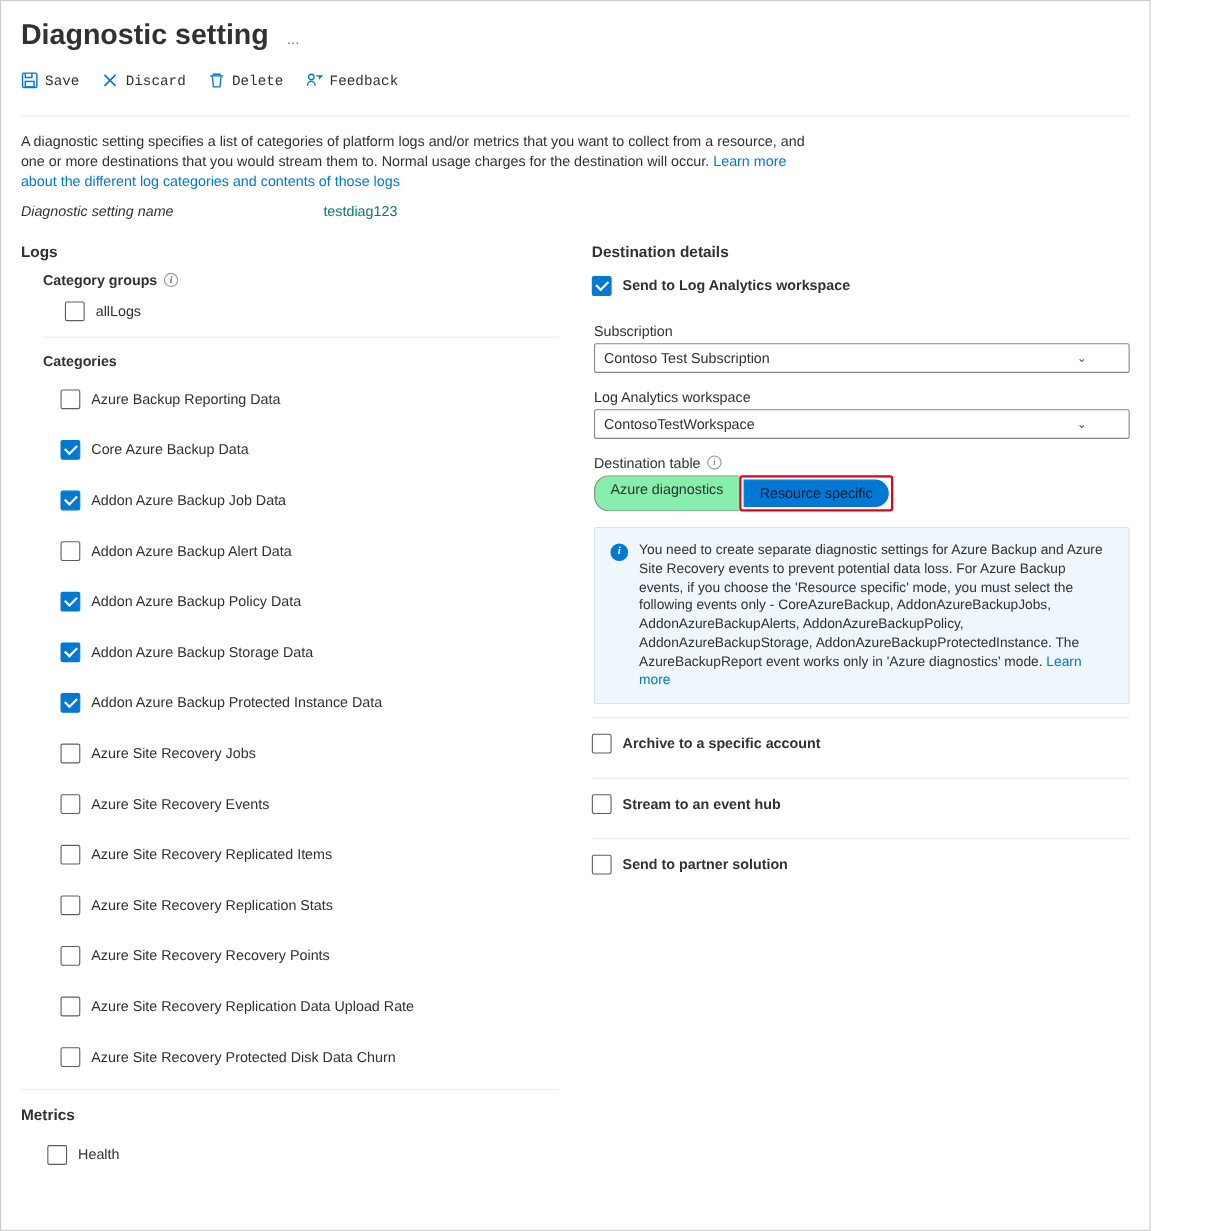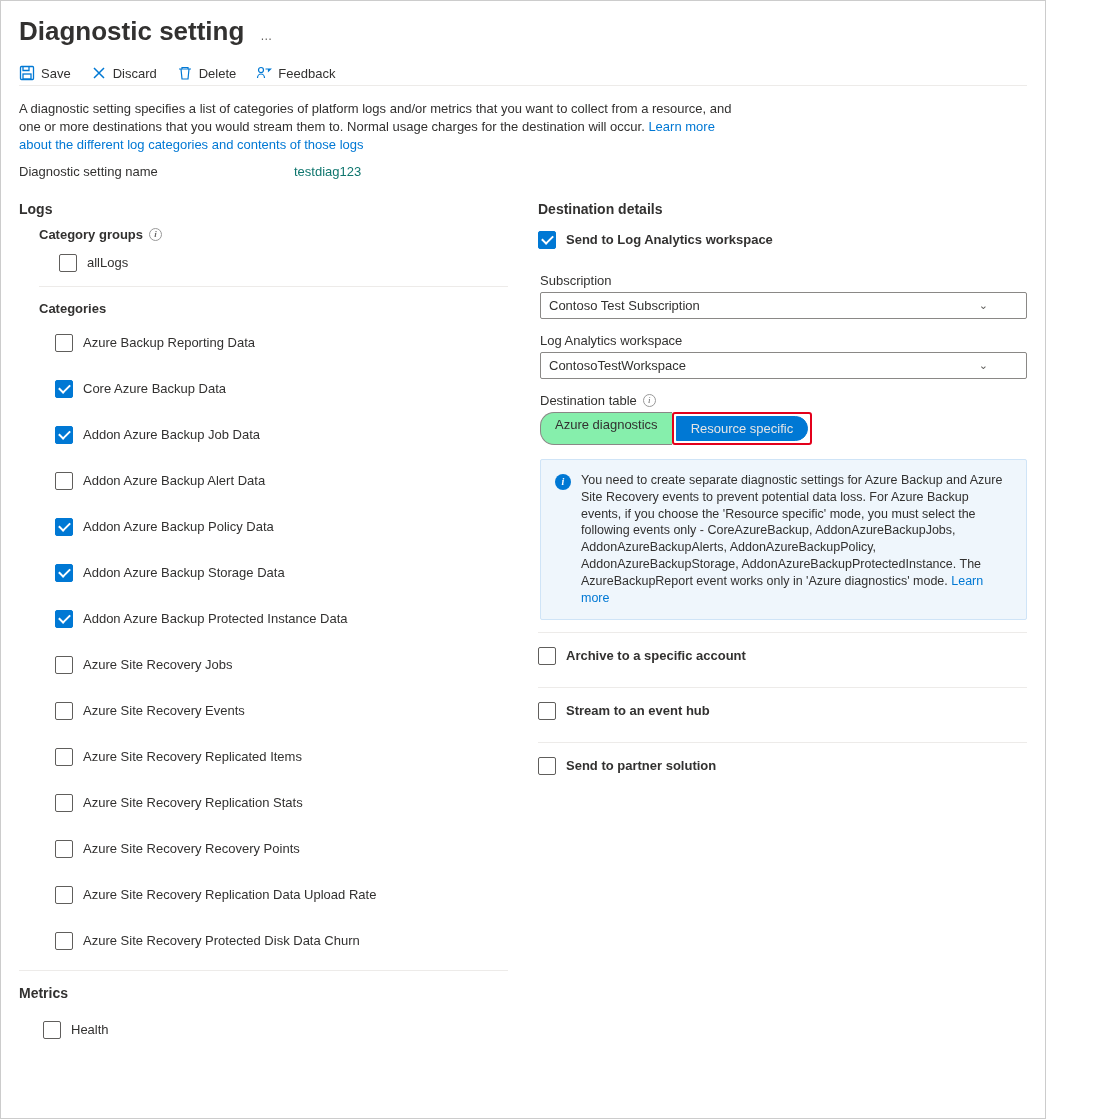--- a/index.html
+++ b/index.html
@@ -1,27 +1,27 @@
 <!DOCTYPE html>
 <html><head>
 <meta charset="utf-8">
 <style>
   * { box-sizing: border-box; }
   html, body { margin: 0; padding: 0; font-family: "Segoe UI", Arial, sans-serif; font-size: 13px; color: #323130; background: #fff; }
   .page { width: 1046px; height: 1119px; border: 1px solid #ccc; padding: 15px 18px 10px 18px; position: relative; overflow: hidden; }
   .title-row { display: flex; align-items: baseline; gap: 16px; }
   .page-title { font-size: 26px; font-weight: 600; margin: 0; }
   .ellipsis { color: #605e5c; font-size: 12px; letter-spacing: 1px; }
-  .toolbar { display: flex; align-items: center; gap: 20px; padding: 18px 0 4px 0; border-bottom: 1px solid #edebe9; font-size: 13px; color: #323130; }
+  .toolbar { display: flex; align-items: center; gap: 20px; padding: 18px 0 24px 0; border-bottom: 1px solid #edebe9; font-size: 13px; color: #323130; font-family: Liberation Mono, monospace; }
   .tb-btn { display: inline-flex; align-items: center; gap: 6px; cursor: pointer; }
   .tb-btn svg { width: 16px; height: 16px; }
   .desc { margin: 14px 0 6px 0; max-width: 720px; line-height: 1.38; }
   .link { color: #0078d4; text-decoration: none; cursor: pointer; }
   .field-row { display: flex; align-items: center; margin-top: 10px; }
-  .field-label { width: 275px; }
+  .field-label { width: 275px; font-style: italic; }
   .field-value { color: #0f766e; }
   .columns { display: flex; margin-top: 16px; gap: 30px; }
   .col { flex: 1; min-width: 0; }
   .section-head { font-weight: 600; font-size: 14px; margin: 6px 0 10px 0; }
   .sub-head { font-size: 13px; margin: 6px 0 4px 0; display: flex; align-items: center; gap: 6px; }
   .sub-head.light { color: #323130; font-weight: 700; }
   .section-rule { border: none; border-top: 1px solid #edebe9; margin: 6px 0 10px 0; }
   .info-icon { width: 13px; height: 13px; border: 1px solid #999; border-radius: 50%; display: inline-flex; align-items: center; justify-content: center; font-size: 9px; color: #666; font-family: Georgia, serif; font-style: italic; }
   .checkbox-row { display: flex; align-items: center; gap: 10px; margin: 0 0 0 24px; padding: 8px 0; }
   .cblist .checkbox-row { margin-left: 36px; padding: 14px 0; }
@@ -33,21 +33,21 @@
   .dest-check-row { display: flex; align-items: center; gap: 10px; padding: 4px 0 10px 0; font-weight: bold; }
   .indent-block { margin-left: 2px; }
   .form-label { font-size: 13px; margin: 14px 0 4px 0; display: flex; align-items: center; gap: 6px; }
   .select { width: 100%; border: 1px solid #8a8886; border-radius: 2px; padding: 5px 38px 5px 8px; font-size: 13px; background: #fff; position: relative; cursor: pointer; display: flex; justify-content: space-between; align-items: center; }
   .select .chev { font-size: 11px; color: #605e5c; }
   .group-wrap { max-width: 505px; }
   .pill-row { display: flex; gap: 0; margin-top: 4px; }
   .pill { border: 1px solid #8a8886; padding: 4px 14px; font-size: 13px; cursor: pointer; background: #86efac; white-space: nowrap; }
   .pill.left { border-radius: 14px 0 0 14px; border-right: none; }
   .pill.right { border-radius: 0 14px 14px 0; }
-  .pill.active { background: #0078d4; color: #e5e5e5; border-color: #0078d4; }
+  .pill.active { background: #0078d4; color: #0f172a; border-color: #0078d4; }
   .hl-box { border: 2px solid #e3001b; display: inline-flex; padding: 2px 2px; border-radius: 3px; }
   .info-callout { display: flex; gap: 10px; background: #eff6fc; border: 1px solid #cfe4f7; padding: 12px 14px; margin-top: 14px; font-size: 12.5px; line-height: 1.35; border-radius: 2px; }
   .info-callout .i-icon { width: 16px; height: 16px; background: #0078d4; color: #fff; border-radius: 50%; display: inline-flex; align-items: center; justify-content: center; font-size: 10px; font-weight: bold; flex-shrink: 0; margin-top:2px; font-family: Georgia, serif; font-style: italic;}
   .metrics-block { margin-top: 14px; }
   .metrics-cb { display: flex; align-items: center; gap: 10px; margin-left: 24px; padding: 10px 0; }
 </style>
 </head>
 <body>
 
 <div class="page">

